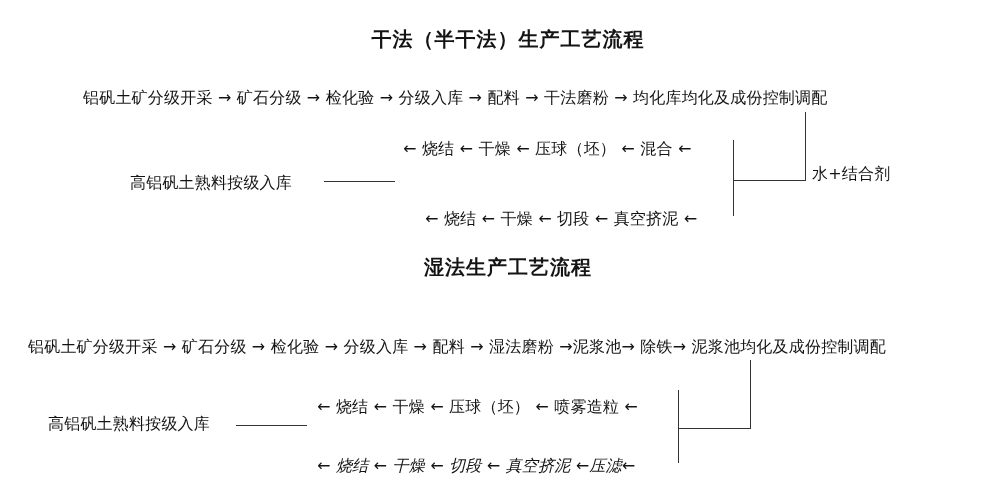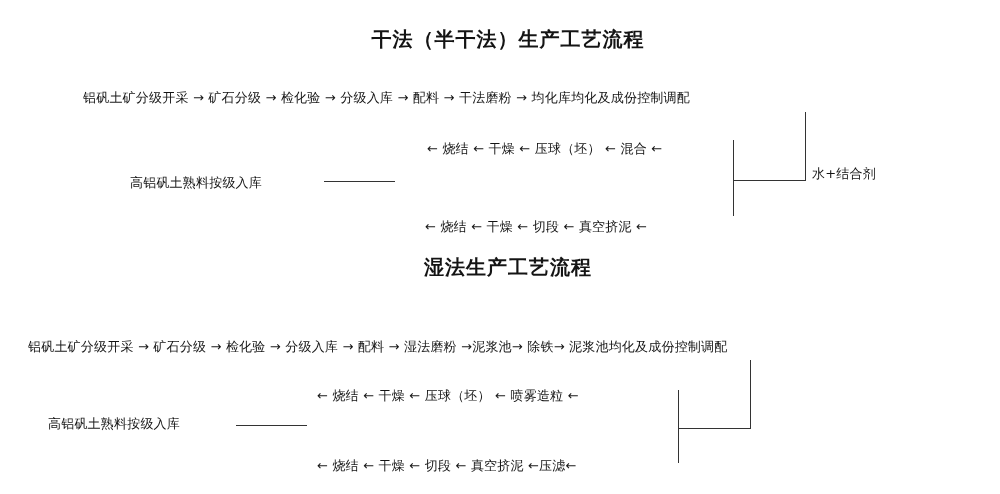--- a/index.html
+++ b/index.html
@@ -19,21 +19,21 @@
     width: 100%;
     text-align: center;
     font-size: 20px;
     font-weight: bold;
     letter-spacing: 1px;
     white-space: pre;
   }
   .flow-row {
     position: absolute;
     white-space: pre;
-    font-size: 13px;
+    font-size: 16px;
     line-height: 21px;
     letter-spacing: 0.2px;
   }
   .hline {
     position: absolute;
     height: 0;
     border-top: 1.5px solid #333333;
   }
   .vline {
     position: absolute;
@@ -46,44 +46,44 @@
 
 <div id="canvas">
 
   <div>
     <div class="section-title" style="top:26px;">干法（半干法）生产工艺流程</div>
 
     <div class="flow-row" style="left:83px; top:87px;">铝矾土矿分级开采 → 矿石分级 → 检化验 → 分级入库 → 配料 → 干法磨粉 → 均化库均化及成份控制调配</div>
 
     <div class="flow-row" style="left:812px; top:127px;margin-top:36px;">水+结合剂</div>
 
-    <div class="flow-row" style="left:427px; top:138px;">← 烧结 ← 干燥 ← 压球（坯） ← 混合 ←</div>
+    <div class="flow-row" style="left:403px; top:138px;">← 烧结 ← 干燥 ← 压球（坯） ← 混合 ←</div>
 
     <div class="flow-row" style="left:130px; top:172px;">高铝矾土熟料按级入库</div>
 
     <div class="hline" style="left:324px; top:181px; width:71px;"></div>
 
-    <div class="flow-row" style="left:425px; top:216px;">← 烧结 ← 干燥 ← 切段 ← 真空挤泥 ←</div>
+    <div class="flow-row" style="left:425px; top:208px;">← 烧结 ← 干燥 ← 切段 ← 真空挤泥 ←</div>
 
     <div class="vline" style="left:805px; top:112px; height:69px;"></div>
     <div class="hline" style="left:733px; top:180px; width:73px;"></div>
     <div class="vline" style="left:733px; top:140px; height:76px;"></div>
   </div>
 
   <div>
     <div class="section-title" style="top:254px;">湿法生产工艺流程</div>
 
     <div class="flow-row" style="left:28px; top:336px;">铝矾土矿分级开采 → 矿石分级 → 检化验 → 分级入库 → 配料 → 湿法磨粉 →泥浆池→ 除铁→ 泥浆池均化及成份控制调配</div>
 
-    <div class="flow-row" style="left:317px; top:385px;">← 烧结 ← 干燥 ← 压球（坯） ← 喷雾造粒 ←</div>
+    <div class="flow-row" style="left:317px; top:396px;">← 烧结 ← 干燥 ← 压球（坯） ← 喷雾造粒 ←</div>
 
     <div class="flow-row" style="left:48px; top:413px;">高铝矾土熟料按级入库</div>
 
     <div class="hline" style="left:236px; top:425px; width:71px;"></div>
 
-    <div class="flow-row" style="left:317px; top:455px;">← 烧结 ← 干燥 ← 切段 ← 真空挤泥 ←压滤←</div>
+    <div class="flow-row" style="left:317px; top:455px;font-style:italic;">← 烧结 ← 干燥 ← 切段 ← 真空挤泥 ←压滤←</div>
 
     <div class="vline" style="left:750px; top:360px; height:69px;"></div>
     <div class="hline" style="left:678px; top:428px; width:73px;"></div>
     <div class="vline" style="left:678px; top:390px; height:73px;"></div>
   </div>
 
 </div>
 
 </body></html>

